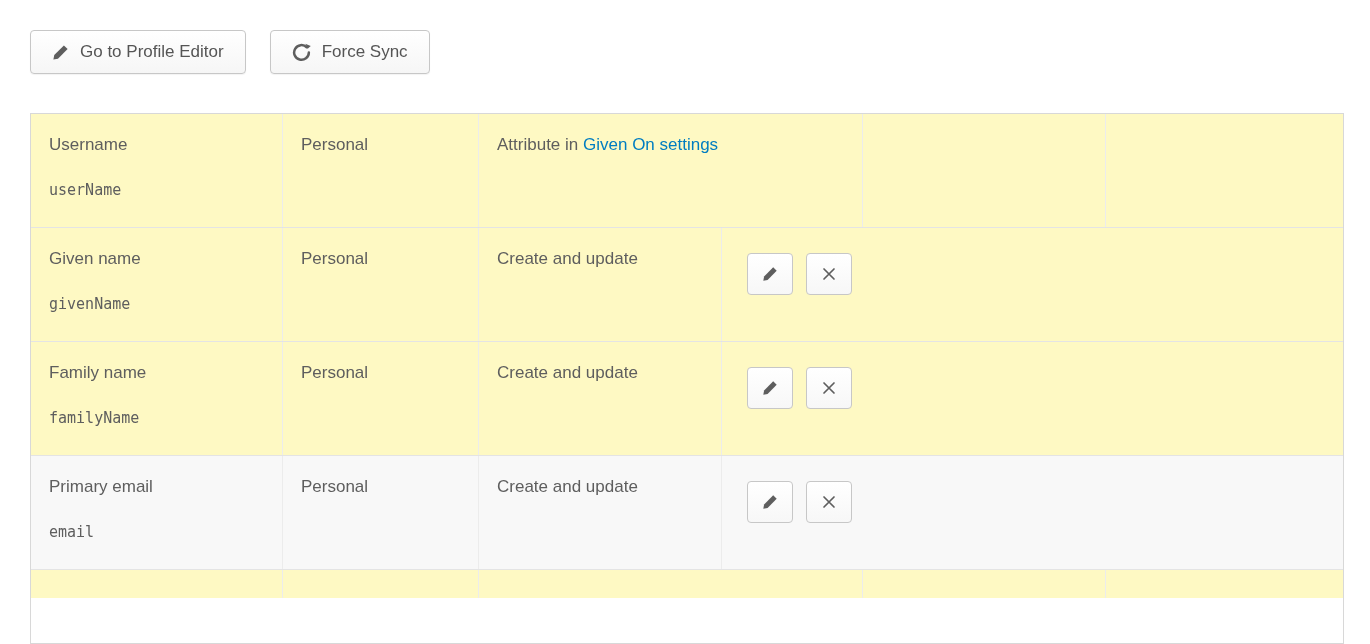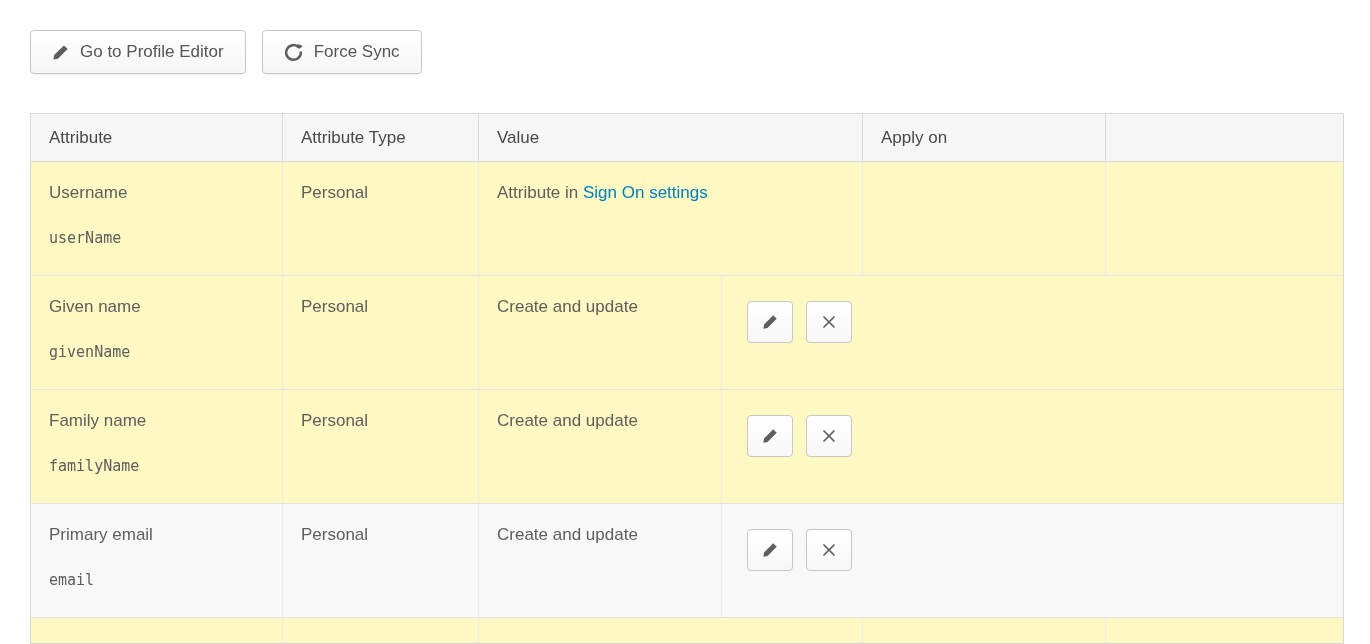--- a/index.html
+++ b/index.html
@@ -5,21 +5,21 @@
   * { box-sizing: border-box; margin: 0; padding: 0; }
   html, body { width: 1370px; height: 644px; overflow: hidden; }
   body {
     background: #ffffff;
     font-family: "Liberation Sans", sans-serif;
     color: #5e5e5e;
   }
   .page { padding: 30px 26px 0 30px; }
 
   
-  .toolbar { display: flex; gap: 16px; margin-bottom: 39px; }
+  .toolbar { display: flex; gap: 24px; margin-bottom: 39px; }
   .btn {
     display: inline-flex; align-items: center; gap: 11px;
     height: 44px; padding: 0 21px;
     background: linear-gradient(#ffffff, #f6f6f6);
     border: 1px solid #c7c7c7; border-radius: 4px;
     font-family: "Liberation Sans", sans-serif;
     font-size: 17px; color: #555; cursor: pointer;
     box-shadow: 0 1px 1px rgba(0,0,0,0.05);
     white-space: nowrap;
   }
@@ -94,36 +94,29 @@
           <path d="M12.4 3.6 A6.2 6.2 0 1 0 14.2 8" fill="none" stroke="#5e5e5e" stroke-width="2.1" stroke-linecap="round"></path>
           <path d="M11.2 0.6 L13.2 4.9 L15.8 2.6 Z" fill="#5e5e5e"></path>
         </svg>
       </span>
       <span>Force Sync</span>
     </button>
   </div>
 
   <div class="table">
 
-    <div class="header-row">
-      <div class="hcell c1">Attribute</div>
-      <div class="hcell c2">Attribute Type</div>
-      <div class="hcell c3">Value</div>
-      <div class="hcell c4">Apply on</div>
-      <div class="hcell c5"></div>
-    </div>
 
     <div class="row">
       <div class="cell c1">
         <span>Username</span>
         <span class="attr-name">userName</span>
       </div>
       <div class="cell c2">Personal</div>
       <div class="cell c3">
-        <span>Attribute in </span><a class="link">Sign On settings</a>
+        <span>Attribute in </span><a class="link">Given On settings</a>
       </div>
       <div class="cell c4"></div>
       <div class="cell c5"></div>
     </div>
 
     <div class="row">
       <div class="cell c1">
         <span>Given name</span>
         <span class="attr-name">givenName</span>
       </div>

